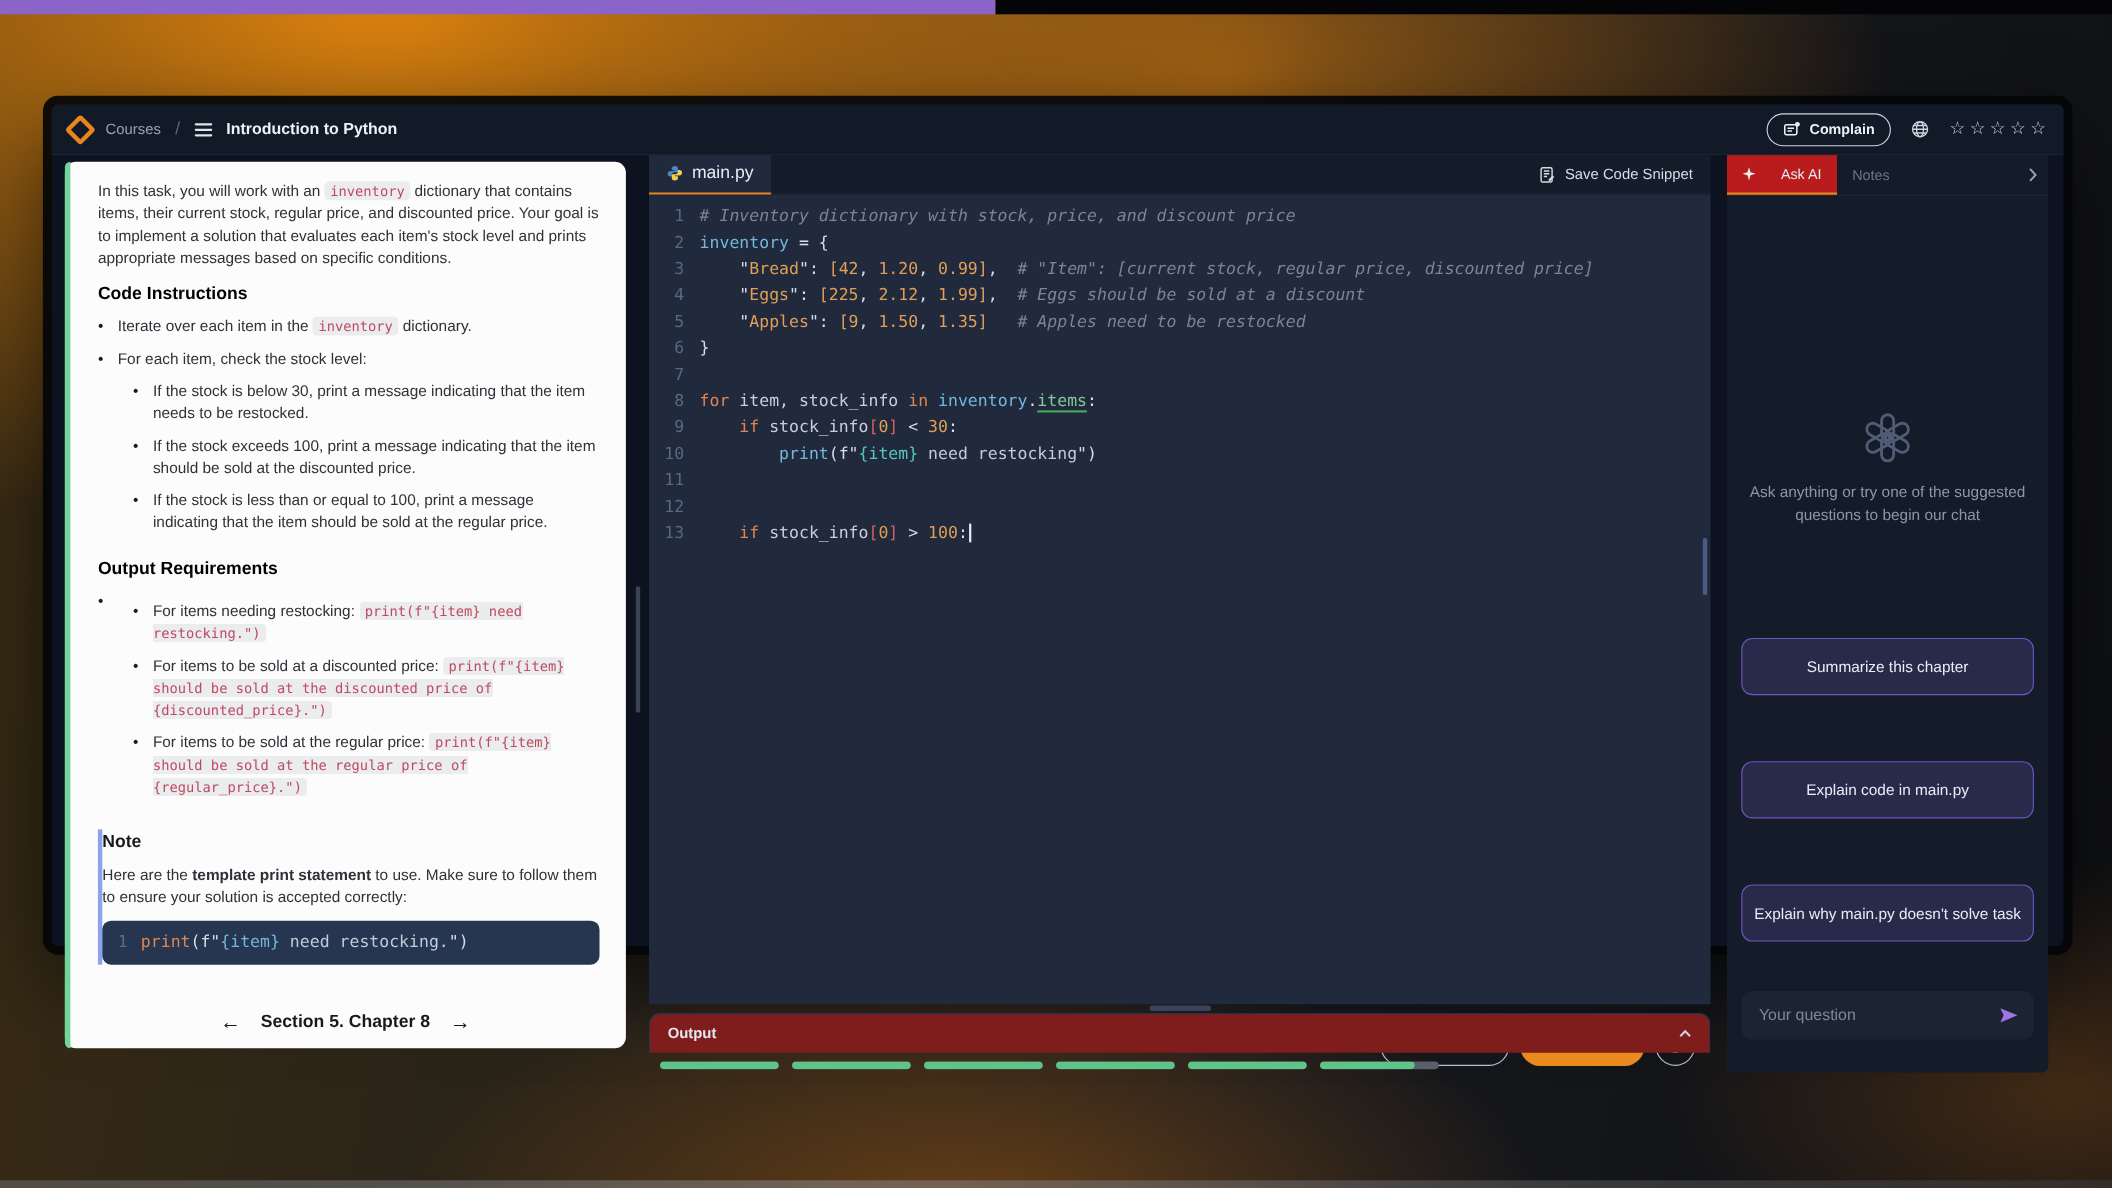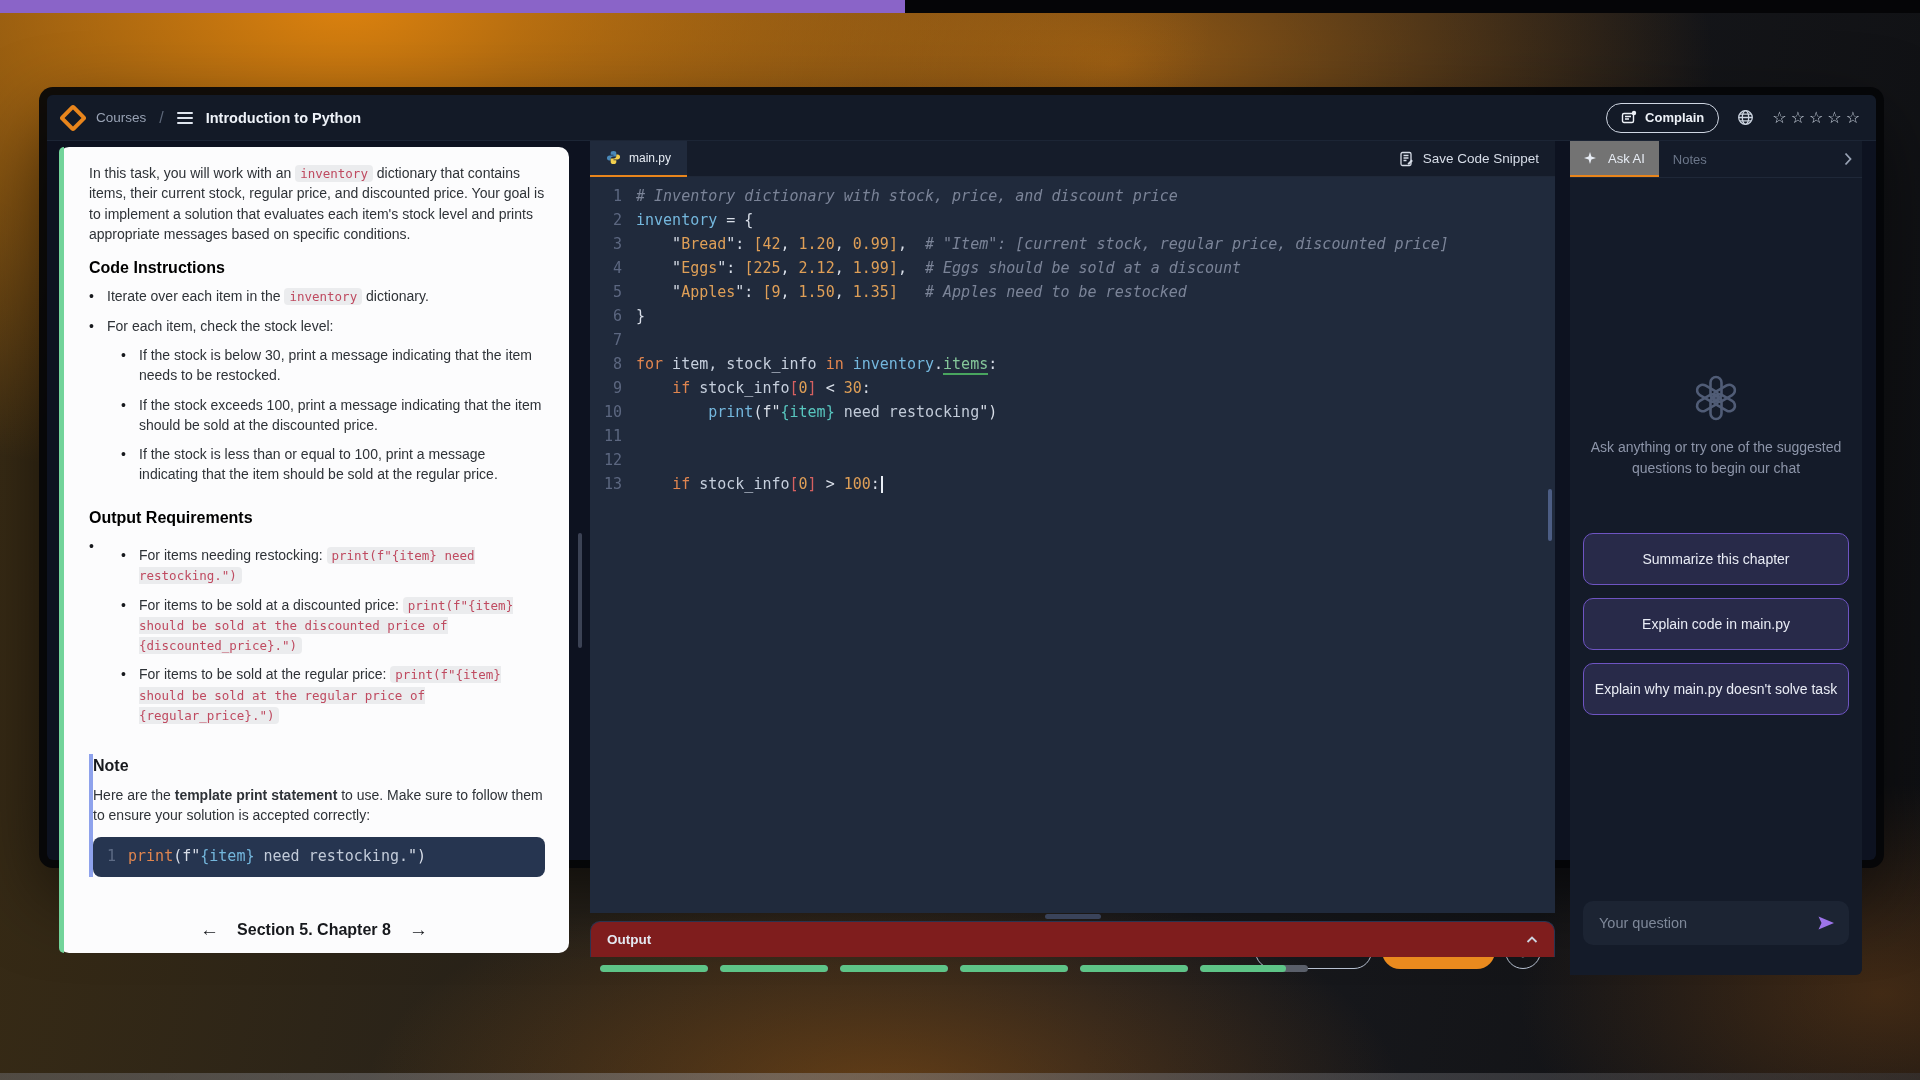--- a/index.html
+++ b/index.html
@@ -54,21 +54,21 @@
   .pager{position:absolute;left:0;right:0;bottom:12px;display:flex;align-items:center;justify-content:center;gap:18px;
     color:#17191d;font-weight:700;font-size:16px;}
   .pager .arrow{font-size:19px;}
   .task-scrollbar-handle{position:absolute;left:531px;top:438px;width:4px;height:115px;background:#3b4254;border-radius:2px;}
 
   
   .editor{position:absolute;left:543px;top:46px;width:965px;height:837px;}
   .tabsbar{position:absolute;top:0;left:0;right:0;height:36px;background:#151c2a;display:flex;align-items:center;
     border-bottom:1px solid #1f2838;box-sizing:border-box;}
   .tab-active{height:36px;display:flex;align-items:center;gap:8px;padding:0 16px;background:#202a3c;
-    border-bottom:2px solid #e8851c;color:#e7ecf4;font-size:12px;box-sizing:border-box;}
+    border-bottom:2px solid #e8851c;color:#e7ecf4;font-size:16px;box-sizing:border-box;}
   .save-btn{margin-left:auto;display:flex;align-items:center;gap:8px;color:#d7dde8;font-size:13.5px;padding-right:16px;background:none;border:none;}
   .code-area{position:absolute;top:36px;left:0;right:0;height:736px;background:#202a3c;overflow:hidden;padding-top:7px;box-sizing:border-box;}
   .line{display:flex;height:24px;align-items:center;font-family:"DejaVu Sans Mono",monospace;font-size:15px;}
   .ln{flex:none;width:32px;text-align:right;color:#5c6780;padding-right:14px;}
   .lc{white-space:pre;}
   .sg-c{color:#7b8498;font-style:italic}
   .sg-k{color:#e0854f}
   .sg-n{color:#74b7dd}
   .sg-i{color:#c6cfdd}
   .sg-d{color:#df9f57}
@@ -93,30 +93,30 @@
     border-bottom:none;border-radius:10px 10px 0 0;display:flex;align-items:center;padding:0 16px;
     color:#e4e9f1;font-weight:700;font-size:13.5px;box-sizing:border-box;}
   .output-bar .chev{margin-left:auto;display:flex;}
   .progress-row{position:absolute;top:824px;left:10px;display:flex;gap:12px;}
   .pseg{width:108px;height:7px;border-radius:4px;background:#5a5f6a;overflow:hidden;}
   .pfill{height:100%;background:#5ec487;border-radius:4px;}
 
   
   .ai{position:absolute;left:1523px;top:46px;width:292px;height:834px;background:#141b29;border-radius:0 0 6px 0;}
   .ai-tabs{position:absolute;top:0;left:0;right:0;height:36px;display:flex;align-items:center;border-bottom:1px solid #1f2838;}
-  .ai-tab-active{height:36px;display:flex;align-items:center;gap:12px;padding:0 14px;background:#737373;
+  .ai-tab-active{height:36px;display:flex;align-items:center;gap:23px;padding:0 14px;background:#b91c1c;
     border-bottom:2px solid #e8851c;color:#e7ecf4;font-size:13px;box-sizing:border-box;}
   .ai-tab{color:#6b7689;font-size:13px;padding:0 14px;background:none;border:none;}
   .ai-chevron{margin-left:auto;padding-right:10px;display:flex;}
   .ai-body{position:absolute;top:36px;left:0;right:0;bottom:0;display:flex;flex-direction:column;align-items:center;padding:0 13px;}
   .ai-logo{margin-top:198px;}
   .ai-hint{margin-top:16px;text-align:center;color:#8d95a9;font-size:14px;line-height:1.5;width:252px;}
   .ai-sugg{margin-top:54px;width:100%;display:flex;flex-direction:column;gap:13px;}
   .sugg-btn{height:52px;border-radius:10px;border:1px solid #6e54c2;background:#282a49;color:#e9ecf5;font-size:14px;
-    display:flex;align-items:center;justify-content:center;}
+    display:flex;align-items:center;justify-content:center;margin-top:47px;}
   .ai-input-wrap{position:absolute;left:13px;right:13px;bottom:30px;height:44px;background:#1c2433;border-radius:10px;
     display:flex;align-items:center;padding:0 14px;box-sizing:border-box;}
   .ai-input{flex:1;background:transparent;border:none;outline:none;color:#dfe4ee;font-size:14.5px;font-family:"Liberation Sans",sans-serif;}
   .ai-input::placeholder{color:#7e8899;}
 </style>
 </head>
 <body>
 
 <div class="stage">
   <div class="strip-purple"></div>

